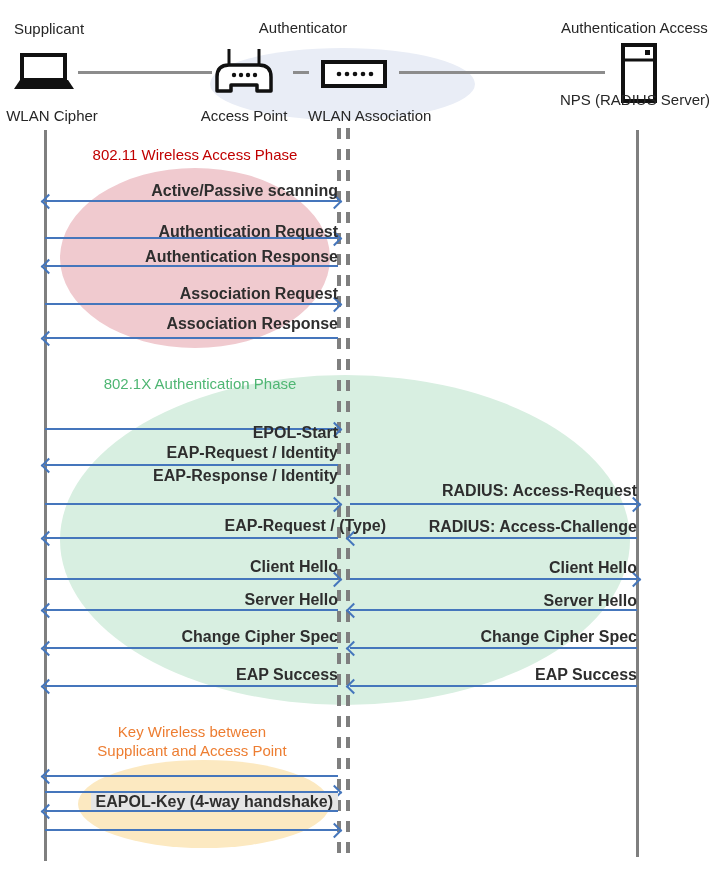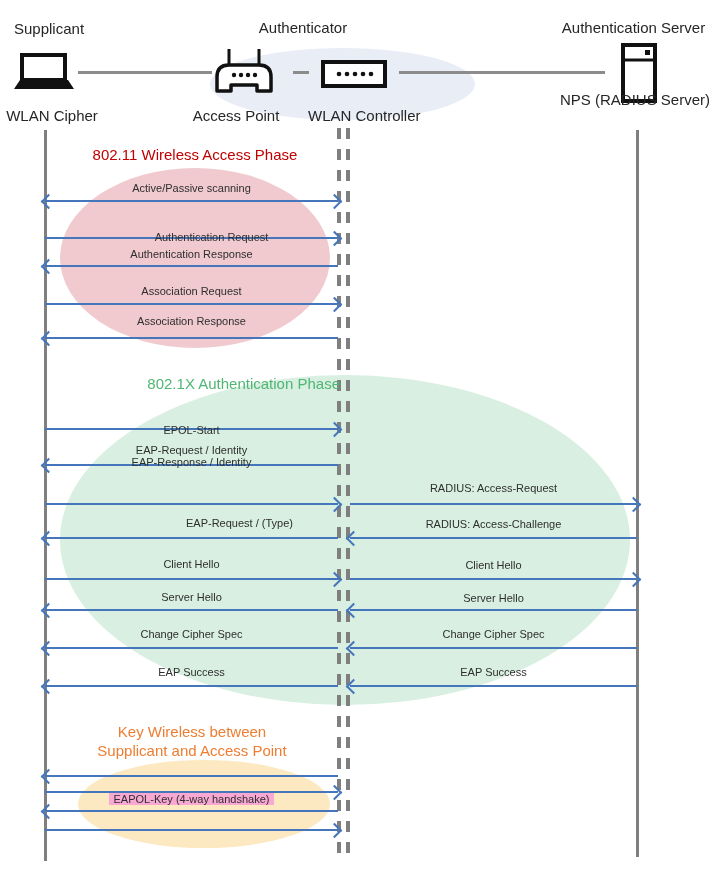--- a/index.html
+++ b/index.html
@@ -18,40 +18,40 @@
   .lifeline{position:absolute;width:3px;background:var(--lifeline);z-index:1;}
   .dashline{position:absolute;width:4px;z-index:1;
     background:repeating-linear-gradient(to bottom,var(--lifeline) 0 11px,transparent 11px 21px);}
   .arrow{position:absolute;height:0;border-top:2px solid var(--arrow);z-index:2;}
   .span-l{left:45px;width:293px;}
   .span-r{left:350px;width:287px;}
   .arrow.hr::after{content:"";position:absolute;right:-2px;top:-6.5px;width:9px;height:9px;
     border-top:2.5px solid var(--arrow);border-right:2.5px solid var(--arrow);transform:rotate(45deg);}
   .arrow.hl::before{content:"";position:absolute;left:-2px;top:-6.5px;width:9px;height:9px;
     border-top:2.5px solid var(--arrow);border-left:2.5px solid var(--arrow);transform:rotate(-45deg);}
-  .msg{position:absolute;font-size:11px;color:var(--text);text-align:center;white-space:nowrap;z-index:3;}
+  .msg{position:absolute;font-size:16px;color:var(--text);text-align:right;white-space:nowrap;z-index:3;font-weight:bold;}
   .phase-title{position:absolute;font-size:15px;text-align:center;white-space:nowrap;z-index:3;}
   .t-red{color:var(--red-title);}
-  .t-green{color:var(--green-title);text-align:right;}
+  .t-green{color:var(--green-title);}
   .t-orange{color:var(--orange-title);line-height:19px;white-space:normal;}
-  .msg .whitebg{background:#f9a8d4;padding:0 5px;}
+  .msg .whitebg{background:#e5e5e5;padding:0 5px;}
 </style>
 </head>
 <body>
 
 <div class="page">
 
   <div class="ellipse" style="left:210px;top:48px;width:265px;height:72px;background:var(--blue-fill);"></div>
   <div class="ellipse" style="left:60px;top:168px;width:270px;height:180px;background:var(--pink-fill);"></div>
   <div class="ellipse" style="left:60px;top:375px;width:570px;height:330px;background:var(--green-fill);"></div>
   <div class="ellipse" style="left:78px;top:760px;width:252px;height:88px;background:var(--yellow-fill);"></div>
 
   <div class="lbl" style="left:14px;top:20px;">Supplicant</div>
   <div class="lbl center" style="left:240px;top:19px;width:126px;">Authenticator</div>
-  <div class="lbl center" style="left:561px;top:19px;width:145px;">Authentication Server</div>
+  <div class="lbl center" style="left:561px;top:19px;width:145px;">Authentication Access</div>
 
   <div class="conn" style="left:78px;width:134px;"></div>
   <div class="conn" style="left:293px;width:16px;"></div>
   <div class="conn" style="left:399px;width:206px;"></div>
 
   <svg class="icon" style="left:11px;top:52px;" width="66" height="40" viewBox="0 0 66 40">
     <rect x="11" y="3" width="43" height="25" fill="#fff" stroke="#111" stroke-width="4"></rect>
     <path d="M9 28 L3 37 H63 L57 28 Z" fill="#111"></path>
   </svg>
   <svg class="icon" style="left:212px;top:47px;" width="64" height="50" viewBox="0 0 64 50">
@@ -71,58 +71,58 @@
     <circle cx="42" cy="14" r="2.3" fill="#111"></circle>
     <circle cx="50" cy="14" r="2.3" fill="#111"></circle>
   </svg>
   <svg class="icon" style="left:620px;top:43px;" width="38" height="60" viewBox="0 0 38 60">
     <rect x="3" y="2" width="32" height="56" fill="#fff" stroke="#111" stroke-width="4"></rect>
     <line x1="3" y1="17" x2="35" y2="17" stroke="#111" stroke-width="3"></line>
     <rect x="25" y="7" width="5" height="5" fill="#111"></rect>
   </svg>
 
   <div class="lbl center" style="left:6px;top:107px;width:92px;">WLAN Cipher</div>
-  <div class="lbl center" style="left:186px;top:107px;width:100px;">Access Point</div>
-  <div class="lbl center" style="left:308px;top:107px;width:110px;">WLAN Controller</div>
+  <div class="lbl center" style="left:194px;top:107px;width:100px;">Access Point</div>
+  <div class="lbl center" style="left:308px;top:107px;width:110px;">WLAN Association</div>
   <div class="lbl center" style="left:560px;top:91px;width:150px;">NPS (RADIUS Server)</div>
 
   <div class="lifeline" style="left:44px;top:130px;height:731px;"></div>
   <div class="dashline" style="left:337px;top:128px;height:731px;"></div>
   <div class="dashline" style="left:346px;top:128px;height:731px;"></div>
   <div class="lifeline" style="left:636px;top:130px;height:727px;"></div>
 
   <div class="phase-title t-red" style="left:60px;top:146px;width:270px;">802.11 Wireless Access Phase</div>
   <div class="phase-title t-green" style="left:60px;top:375px;width:280px;">802.1X Authentication Phase</div>
   <div class="phase-title t-orange" style="left:62px;top:722px;width:260px;">
     <span>Key Wireless between</span><br>
     <span>Supplicant and Access Point</span>
   </div>
 
   <div class="msg span-l" style="top:182px;">Active/Passive scanning</div>
   <div class="arrow span-l hl hr" style="top:200px;"></div>
 
-  <div class="msg span-l" style="top:231px;padding-left:20px;">Authentication Request</div>
+  <div class="msg span-l" style="top:223px;">Authentication Request</div>
   <div class="arrow span-l hr" style="top:237px;"></div>
 
   <div class="msg span-l" style="top:248px;">Authentication Response</div>
   <div class="arrow span-l hl" style="top:265px;"></div>
 
   <div class="msg span-l" style="top:285px;">Association Request</div>
   <div class="arrow span-l hr" style="top:303px;"></div>
 
   <div class="msg span-l" style="top:315px;">Association Response</div>
   <div class="arrow span-l hl" style="top:337px;"></div>
 
   <div class="msg span-l" style="top:416px;margin-top:8px;">EPOL-Start</div>
   <div class="arrow span-l hr" style="top:428px;"></div>
 
   <div class="msg span-l" style="top:444px;">EAP-Request / Identity</div>
   <div class="arrow span-l hl" style="top:464px;"></div>
 
-  <div class="msg span-l" style="top:456px;">EAP-Response / Identity</div>
+  <div class="msg span-l" style="top:467px;">EAP-Response / Identity</div>
   <div class="arrow span-l hr" style="top:503px;"></div>
   <div class="msg span-r" style="top:482px;">RADIUS: Access-Request</div>
   <div class="arrow span-r hr" style="top:503px;"></div>
 
   <div class="msg span-l" style="top:517px;margin-left:48px;">EAP-Request / (Type)</div>
   <div class="arrow span-l hl" style="top:537px;"></div>
   <div class="msg span-r" style="top:518px;">RADIUS: Access-Challenge</div>
   <div class="arrow span-r hl" style="top:537px;"></div>
 
   <div class="msg span-l" style="top:558px;">Client Hello</div>

